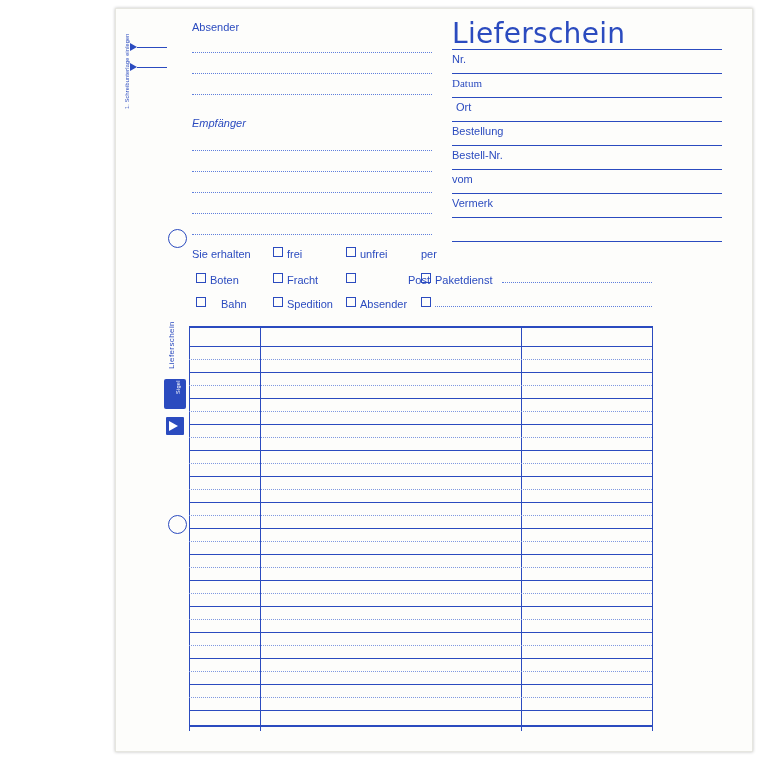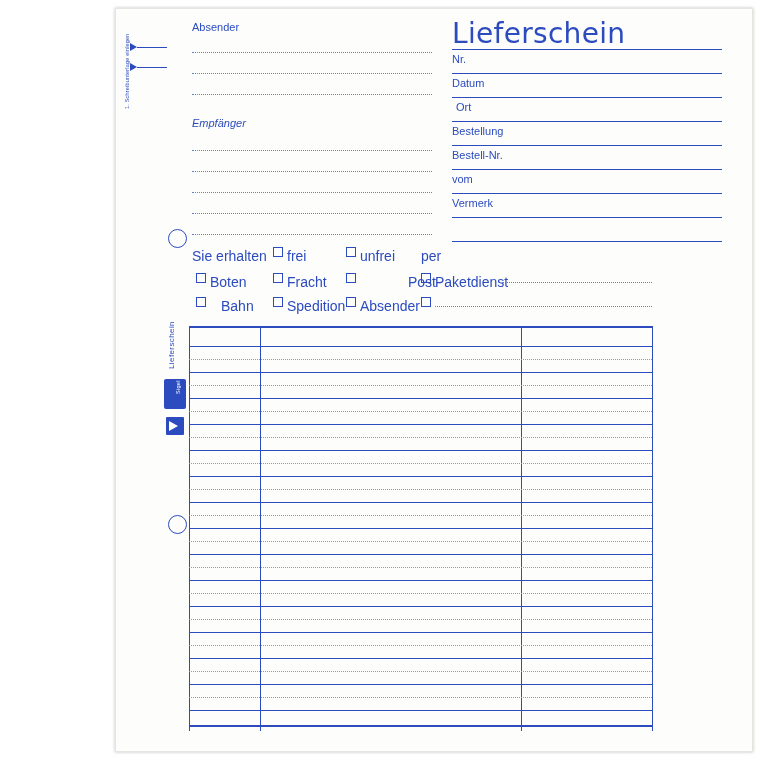--- a/index.html
+++ b/index.html
@@ -162,21 +162,21 @@
   .chk {
     position: absolute;
     width: 8px;
     height: 8px;
     border: 1px solid #2b4bbf;
     background: transparent;
   }
   .chk-label {
     position: absolute;
     color: #2b4bbf;
-    font-size: 14px;
+    font-size: 11px;
     white-space: nowrap;
   }
   #footer-note {
     position: absolute;
     left: 72px;
     top: 722px;
     color: #2b4bbf;
     font-size: 8.5px;
     white-space: nowrap;
   }
@@ -221,21 +221,21 @@
     <div class="dotted-line" style="left:76px; top:162px; width:240px;"></div>
     <div class="dotted-line" style="left:76px; top:183px; width:240px;"></div>
     <div class="dotted-line" style="left:76px; top:204px; width:240px;"></div>
     <div class="dotted-line" style="left:76px; top:225px; width:240px;"></div>
 
     <div class="solid-line" style="left:336px; top:40px; width:270px;"></div>
 
     <div class="fld-label" style="left:336px; top:44px;">Nr.</div>
     <div class="solid-line" style="left:336px; top:64px; width:270px;"></div>
 
-    <div class="fld-label" style="left:336px; top:68px;">Datum</div>
+    <div class="fld-label" style="left:336px; top:68px;font-family:Liberation Serif, serif;">Datum</div>
     <div class="solid-line" style="left:336px; top:88px; width:270px;"></div>
 
     <div class="fld-label" style="left:340px; top:92px;">Ort</div>
     <div class="solid-line" style="left:336px; top:112px; width:270px;"></div>
 
     <div class="fld-label" style="left:336px; top:116px;">Bestellung</div>
     <div class="solid-line" style="left:336px; top:136px; width:270px;"></div>
 
     <div class="fld-label" style="left:336px; top:140px;">Bestell-Nr.</div>
     <div class="solid-line" style="left:336px; top:160px; width:270px;"></div>

